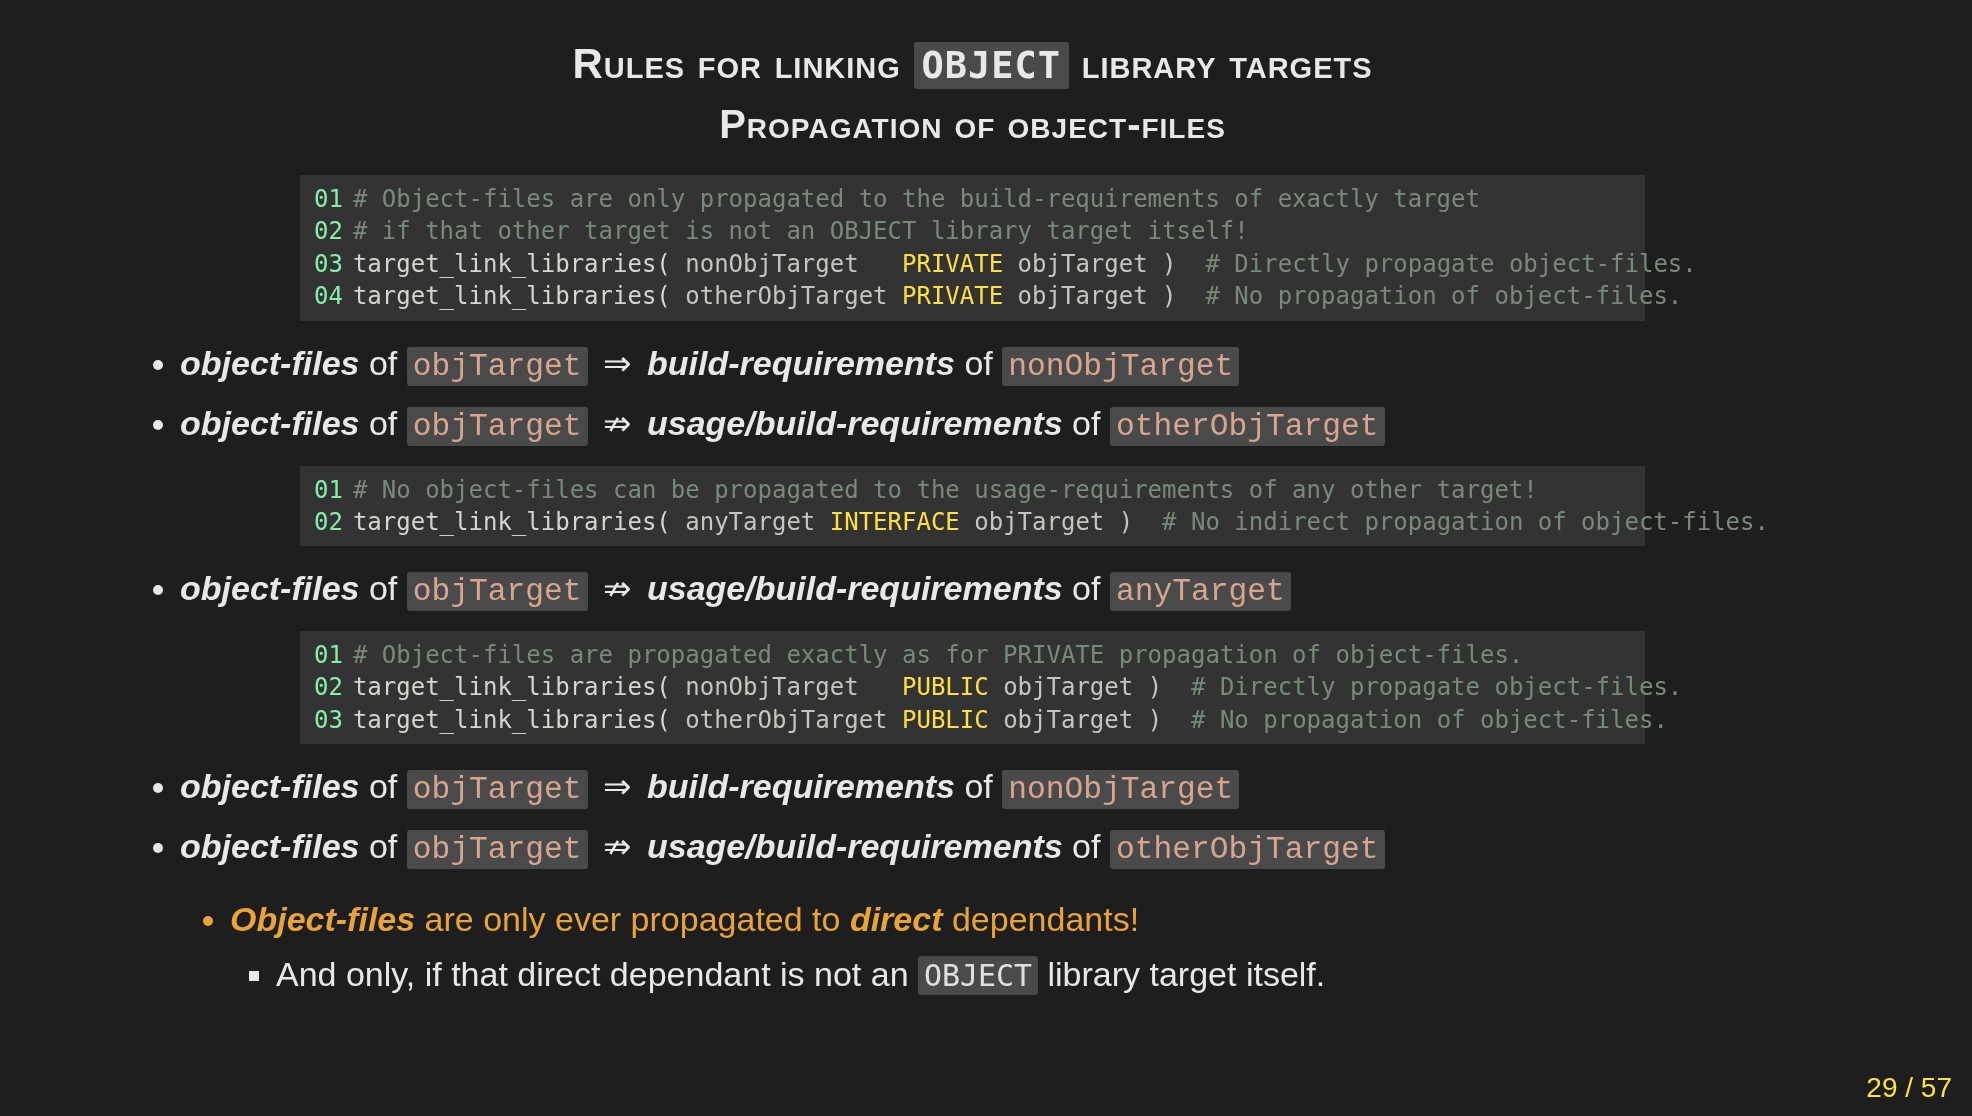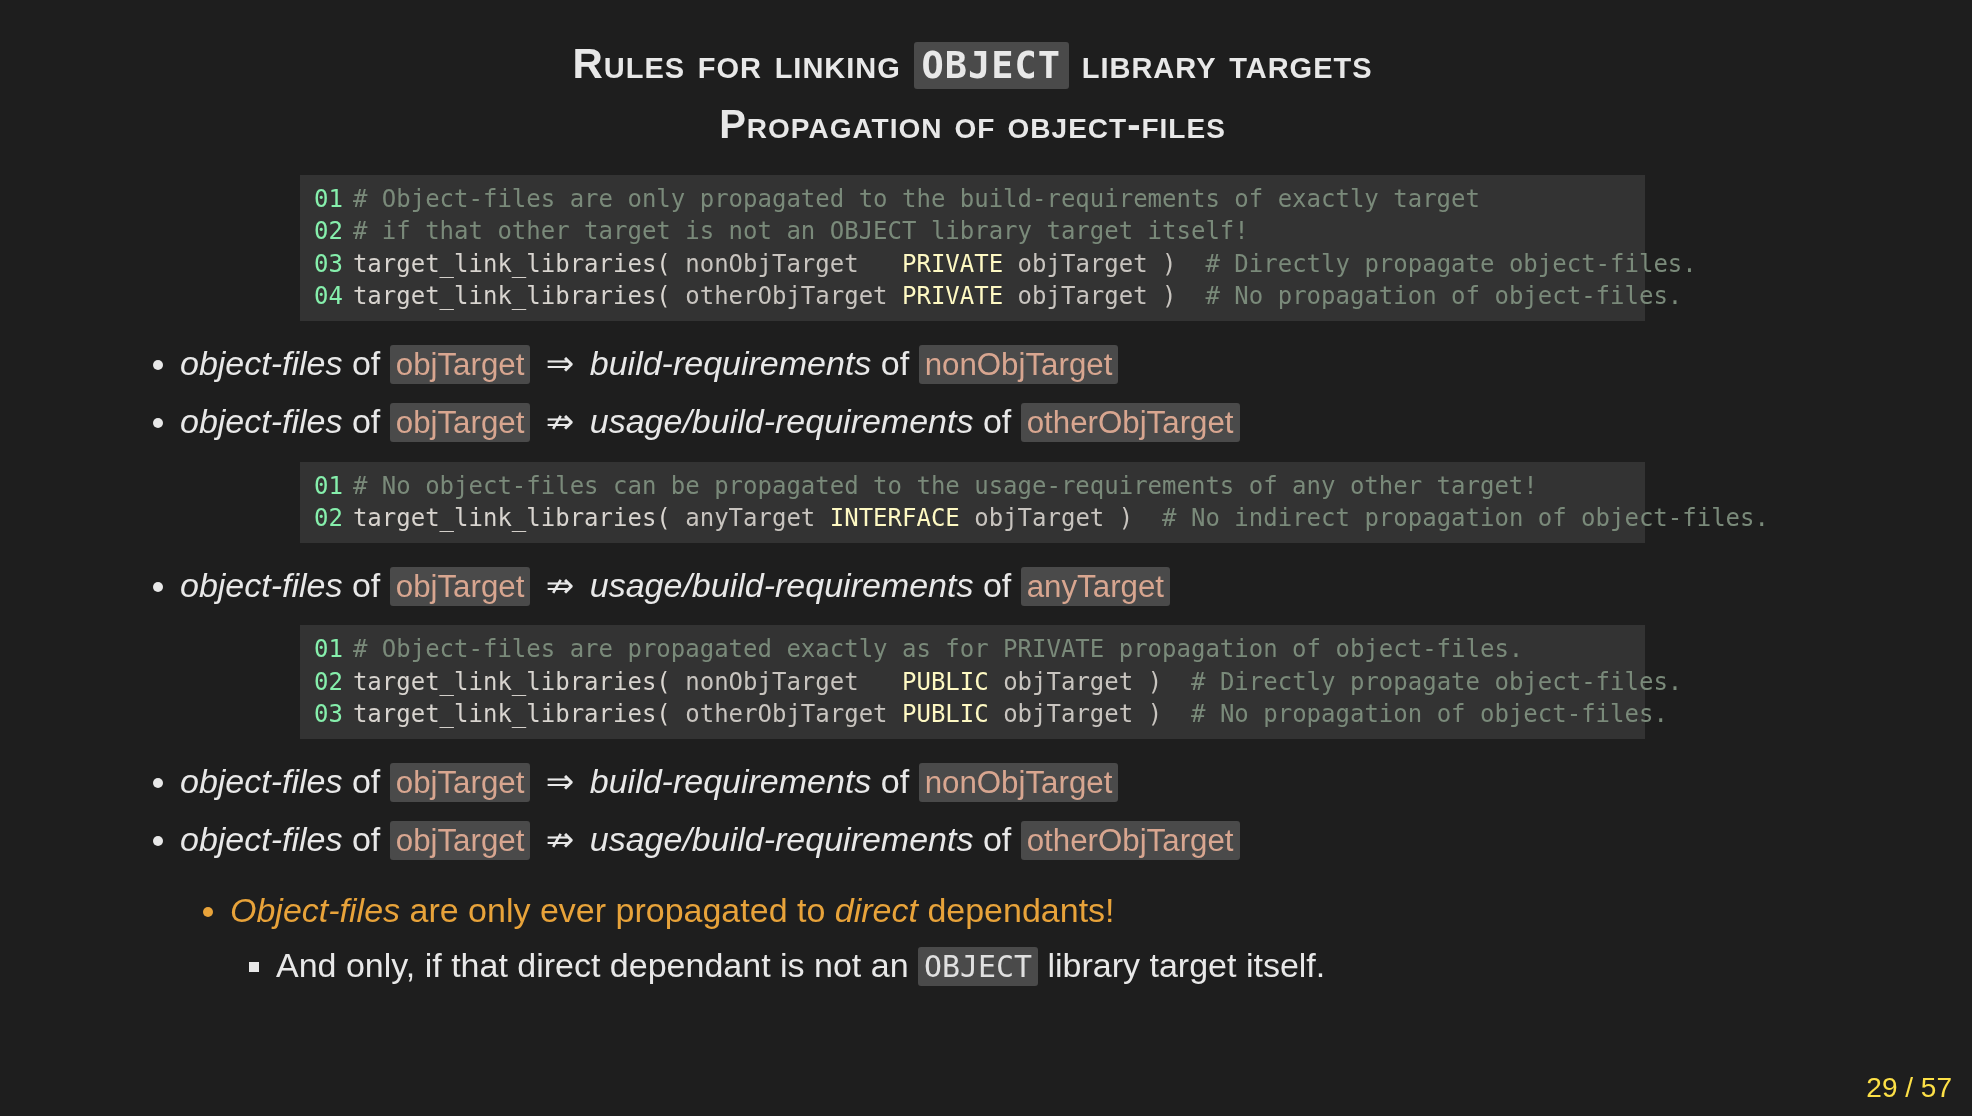--- a/index.html
+++ b/index.html
@@ -53,40 +53,40 @@
     white-space: pre;
   }
   .codeblock .ln {
     color: #86efac;
     margin-right: 10px;
   }
   .codeblock .cmt {
     color: #7a8a7a;
   }
   .codeblock .kw {
-    color: #fef9c3;
+    color: #fde047;
   }
   .codeblock .fn {
     color: #d8d4cf;
   }
   .codeblock .arg {
     color: #c8c4bf;
   }
   ul.bullets {
     margin: 4px 0 14px 40px;
     padding: 0;
   }
   ul.bullets > li {
     font-size: 34px;
     line-height: 1.55;
     margin: 0 0 6px 0;
   }
-  .ital { font-style: italic; }
+  .ital { font-style: italic; font-weight: bold; }
   .code-inline {
-    font-family: Liberation Sans, sans-serif;
+    font-family: Liberation Mono, monospace;
     background: #4a4a4a;
     color: #d8a690;
     padding: 2px 6px;
     border-radius: 3px;
     font-style: normal;
     font-size: 0.92em;
   }
   .code-inline-plain {
     font-family: "Consolas", "Menlo", monospace;
     background: #4a4a4a;

